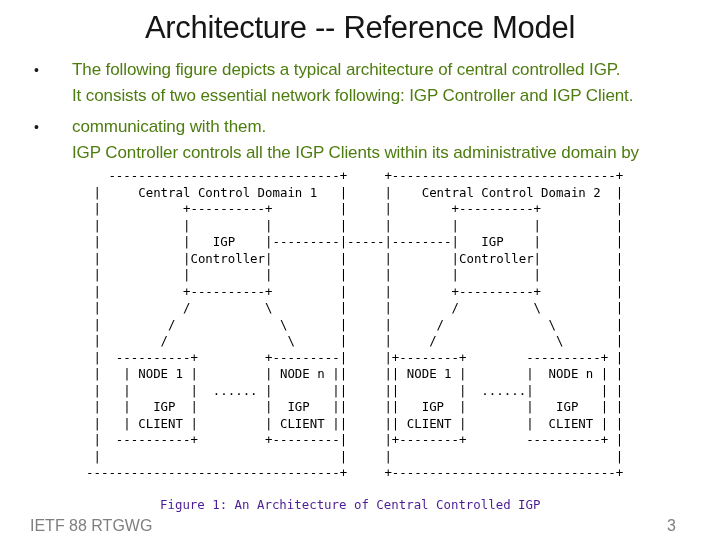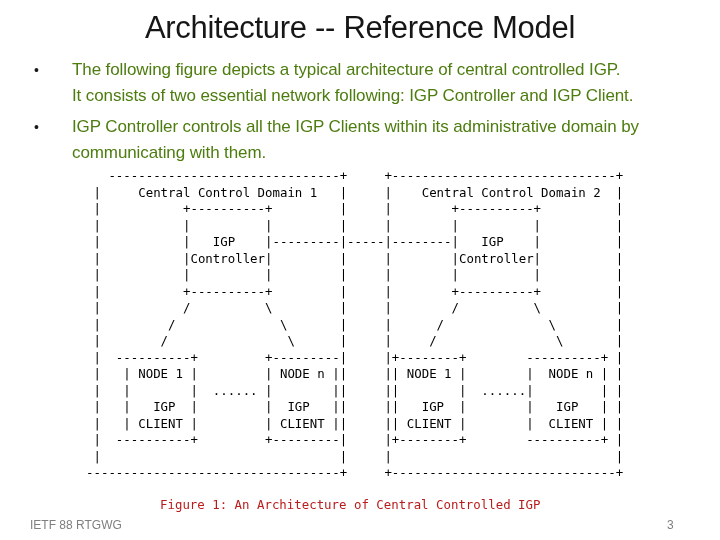--- a/index.html
+++ b/index.html
@@ -42,25 +42,25 @@
     font-family:"DejaVu Sans Mono",monospace;
     font-size:12.4px;line-height:16.5px;
     white-space:pre;
     color:#000000;
   }
   .figure-caption{
     position:absolute;left:160px;top:496px;
     font-family:"DejaVu Sans Mono",monospace;
     font-size:12.4px;line-height:17px;
     white-space:nowrap;
-    color:#b91c1c;
+    color:#4c1d95;
   }
   .footer-left,.footer-center,.footer-right{
     position:absolute;top:518px;
-    font-size:12px;line-height:15px;
+    font-size:16px;line-height:15px;
     color:#7f7f7f;
     white-space:nowrap;
   }
   .footer-left{left:30px;}
   .footer-center{left:268px;margin-top:29px;}
   .footer-right{left:667px;}
 </style>
 </head>
 <body>
 
@@ -74,22 +74,22 @@
       <span class="bullet-marker">•</span>
       <span class="bullet-lines">
         <span class="bullet-line" style="display:block">The following figure depicts a typical architecture of central controlled IGP.</span>
         <span class="bullet-line" style="display:block">It consists of two essential network following: IGP Controller and IGP Client.</span>
       </span>
     </div>
 
     <div class="bullet">
       <span class="bullet-marker">•</span>
       <span class="bullet-lines">
+        <span class="bullet-line" style="display:block">communicating with them.</span>
         <span class="bullet-line" style="display:block">IGP Controller controls all the IGP Clients within its administrative domain by</span>
-        <span class="bullet-line" style="display:block">communicating with them.</span>
       </span>
     </div>
 
   </div>
 
   <pre class="ascii-diagram">   -------------------------------+     +------------------------------+
  |     Central Control Domain 1   |     |    Central Control Domain 2  |
  |           +----------+         |     |        +----------+          |
  |           |          |         |     |        |          |          |
  |           |   IGP    |---------|-----|--------|   IGP    |          |

